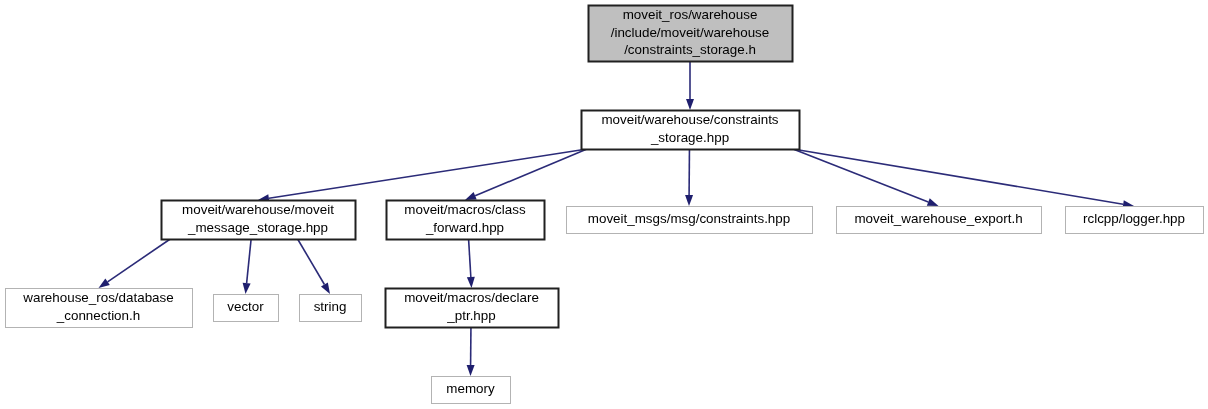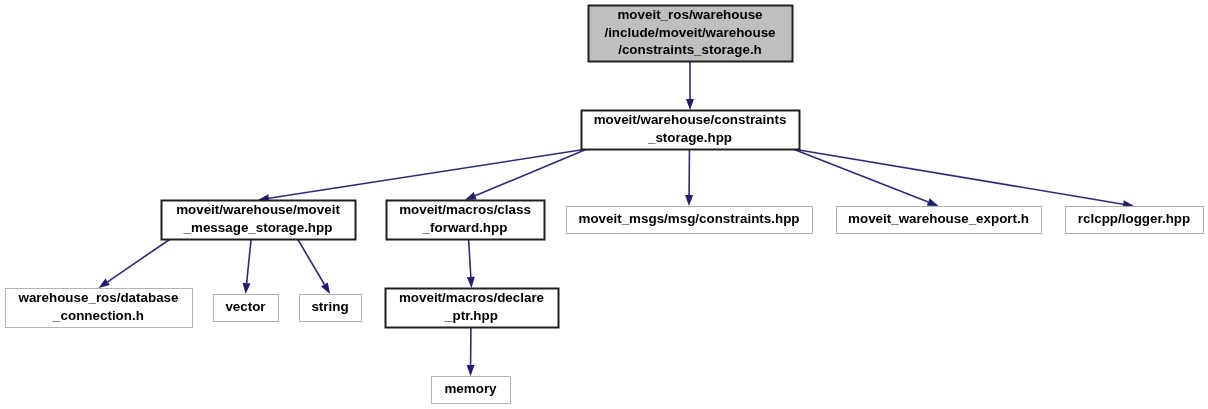--- a/index.html
+++ b/index.html
@@ -10,21 +10,20 @@
   }
   body {
     font-family: "Liberation Sans", sans-serif;
   }
   #graph-wrap {
     position: relative;
     width: 1208px;
     height: 409px;
     background: #ffffff;
     overflow: hidden;
-    font-weight: bold;
   }
   #graph-svg {
     display: block;
     width: 1208px;
     height: 409px;
   }
   .node-rect {
     fill: #ffffff;
     stroke: #b3b3b3;
     stroke-width: 1;

